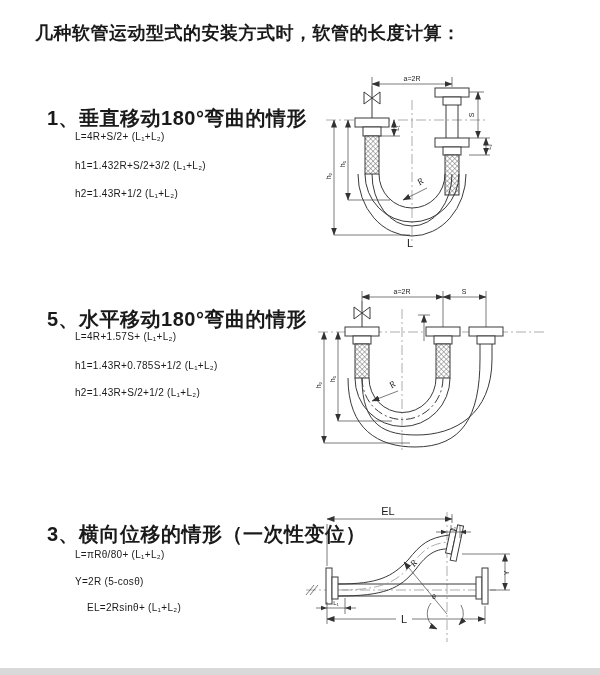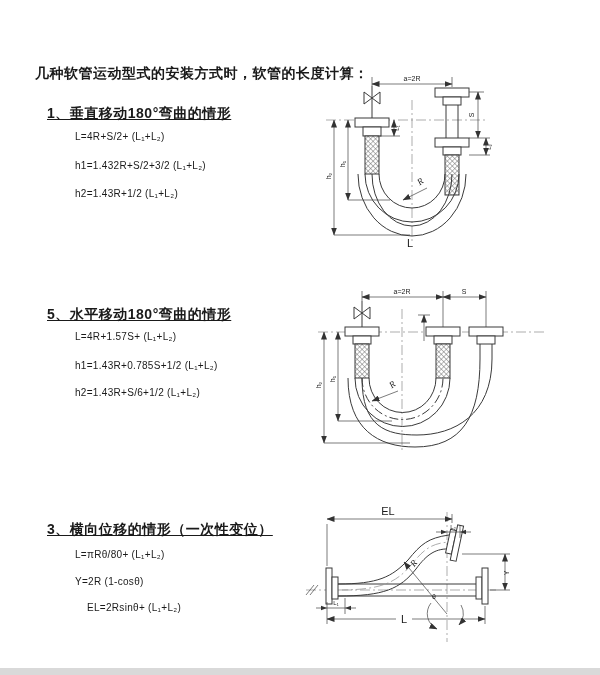--- a/index.html
+++ b/index.html
@@ -1,20 +1,20 @@
 <!DOCTYPE html>
 <html><head>
 <meta charset="utf-8">
 <style>
   html,body{margin:0;padding:0;}
   body{width:600px;height:675px;background:#ffffff;position:relative;overflow:hidden;
        font-family:"Liberation Sans", sans-serif;color:#1a1a1a;}
   .abs{position:absolute;}
-  .title{left:35px;top:21px;font-size:14px;font-weight:600;letter-spacing:.5px;margin-top:44px;}
-  .heading{left:47px;font-size:14px;font-weight:600;letter-spacing:.5px;text-decoration:underline;}
+  .title{left:35px;top:21px;font-size:18px;font-weight:600;letter-spacing:.5px;}
+  .heading{left:47px;font-size:20px;font-weight:600;letter-spacing:.5px;}
   .formula{left:75px;font-size:10px;font-weight:400;letter-spacing:.3px;}
   #h1{top:105px;} #f11{top:131px;} #f12{top:160px;} #f13{top:188px;}
   #h2{top:306px;} #f21{top:331px;} #f22{top:360px;} #f23{top:387px;}
   #h3{top:521px;} #f31{top:549px;} #f32{top:576px;} #f33{top:602px;margin-left:12px;}
   #d1{left:318px;top:72px;} #d2{left:312px;top:285px;} #d3{left:300px;top:502px;}
   .bottom-edge{left:0;top:668px;width:600px;height:7px;background:#d9d9d9;}
   svg .ln{stroke:#3a3a3a;stroke-width:1;fill:none;}
   svg .fl{stroke:#3a3a3a;stroke-width:1;fill:#ffffff;}
   svg .cl{stroke:#8a8a8a;stroke-width:.7;fill:none;stroke-dasharray:10 3 2 3;}
   svg .dm{stroke:#444;stroke-width:.7;fill:none;}
@@ -29,25 +29,25 @@
 <div class="abs title">几种软管运动型式的安装方式时，软管的长度计算：</div>
 
 <div class="abs heading" id="h1">1、垂直移动180°弯曲的情形</div>
 <div class="abs formula" id="f11">L=4R+S/2+ (L₁+L₂)</div>
 <div class="abs formula" id="f12">h1=1.432R+S/2+3/2 (L₁+L₂)</div>
 <div class="abs formula" id="f13">h2=1.43R+1/2 (L₁+L₂)</div>
 
 <div class="abs heading" id="h2">5、水平移动180°弯曲的情形</div>
 <div class="abs formula" id="f21">L=4R+1.57S+ (L₁+L₂)</div>
 <div class="abs formula" id="f22">h1=1.43R+0.785S+1/2 (L₁+L₂)</div>
-<div class="abs formula" id="f23">h2=1.43R+S/6+1/2 (L₁+L₂)</div>
+<div class="abs formula" id="f23">h2=1.43R+S/2+1/2 (L₁+L₂)</div>
 
 <div class="abs heading" id="h3">3、横向位移的情形（一次性变位）</div>
 <div class="abs formula" id="f31">L=πRθ/80+ (L₁+L₂)</div>
-<div class="abs formula" id="f32">Y=2R (1-cosθ)</div>
+<div class="abs formula" id="f32">Y=2R (5-cosθ)</div>
 <div class="abs formula" id="f33">EL=2Rsinθ+ (L₁+L₂)</div>
 
 <div class="abs" id="d1">
 <svg width="178" height="180" viewBox="0 0 178 180">
   <defs>
     <marker id="arr1" viewBox="0 0 8 6" markerWidth="8" markerHeight="6" refX="7.5" refY="3" orient="auto-start-reverse" markerUnits="userSpaceOnUse">
       <path d="M0,0 L8,3 L0,6 Z" fill="#333"></path>
         </marker>
     <pattern id="ht1" width="3.5" height="3.5" patternUnits="userSpaceOnUse" patternTransform="rotate(45)">
       <rect width="3.5" height="3.5" fill="#fff"></rect>

